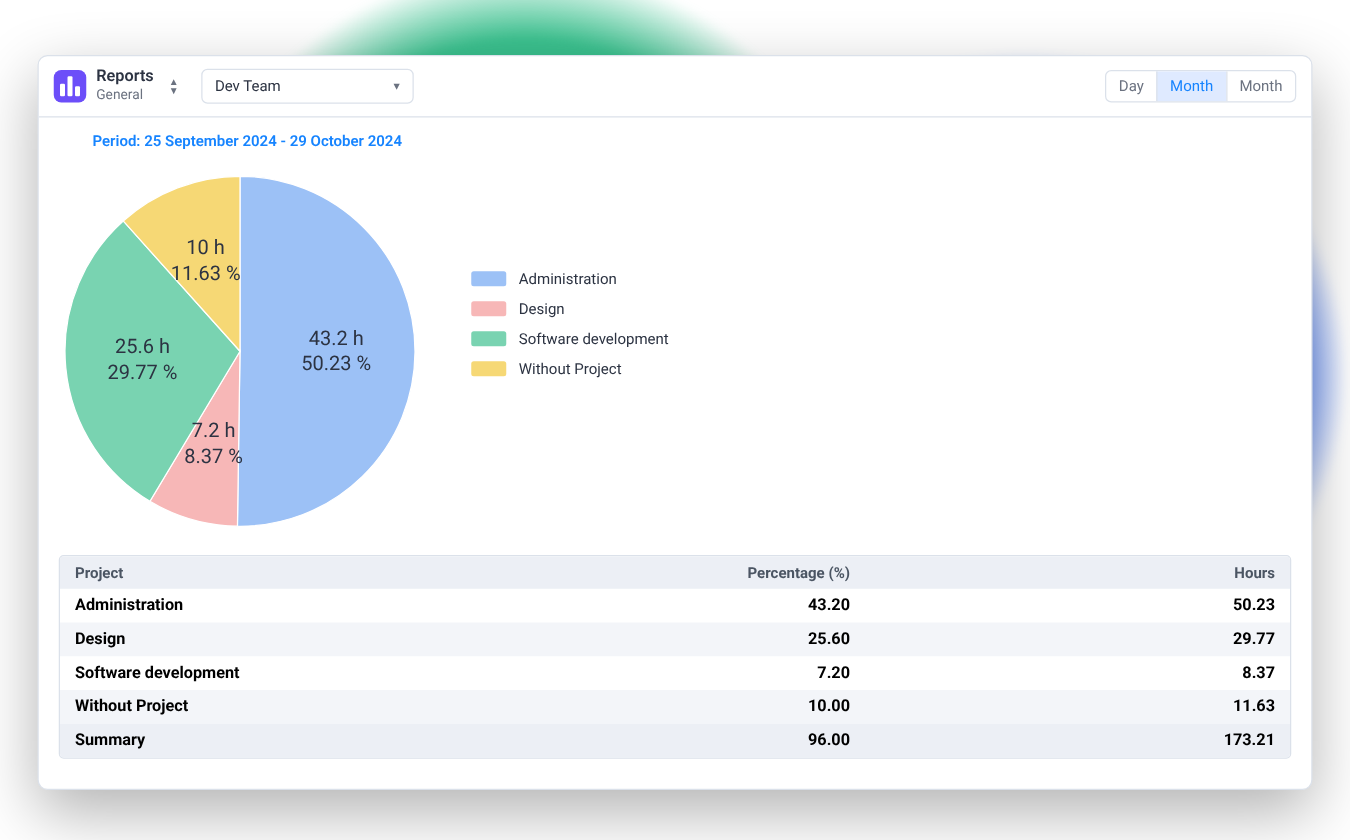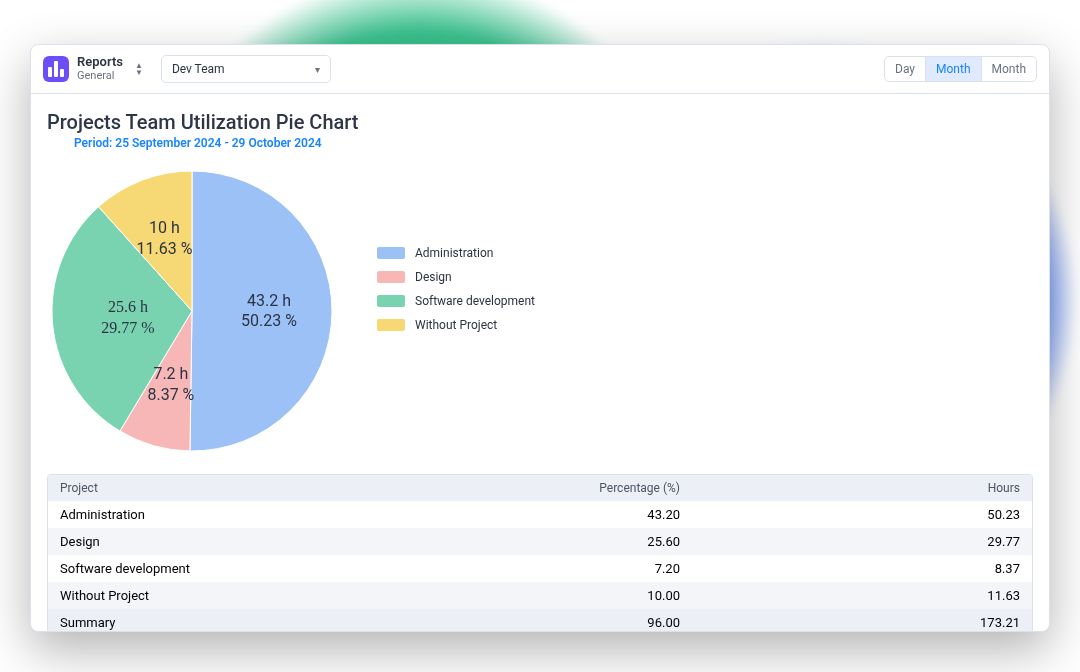--- a/index.html
+++ b/index.html
@@ -98,20 +98,21 @@
   .legend { margin-top:80px; display:flex; flex-direction:column; gap:10px; }
   .legend-row { display:flex; align-items:center; gap:10px; font-size:12px; color:#2c3342;}
   .legend-swatch { width:28px; height:12px; border-radius:2px; }
 
   .table {
     margin-top:18px;
     border:1px solid var(--border);
     border-radius:4px;
     overflow:hidden;
     font-size:13px;
+    font-weight:bold;
   }
   .trow { display:grid; grid-template-columns: 1fr 220px 340px; }
   .trow > div { padding:6px 12px; }
   .trow.header { background:var(--row-head); font-size:12px; color:#4b5563;}
   .trow.alt   { background:var(--row-alt); }
   .tright { text-align:right; }
   .trow.summary { background:var(--row-head); }
 </style>
 </head>
 <body>
@@ -146,36 +147,35 @@
     <div class="topspacer"></div>
 
     <div class="segment">
       <span>Day</span>
       <span class="active">Month</span>
       <span>Month</span>
     </div>
   </div>
 
   <div class="content">
-    <div class="title">Projects Team Utilization Pie Chart</div>
     <div class="period">
       <span>Period: </span><span>25 September 2024 - 29 October 2024</span>
     </div>
 
     <div class="chart-row">
       <div class="pie-wrap">
         <svg id="pie-svg" viewBox="0 0 290 290">
             <path d="M 145 145 L 145 5 A 140 140 0 1 1 142.9543845562639 284.9850544074486 Z" fill="#9cc1f6" stroke="#fff" stroke-width="1"></path>
             <path d="M 145 145 L 142.9543845562639 284.9850544074486 A 140 140 0 0 1 72.94338370267118 265.0326790827378 Z" fill="#f7b7b7" stroke="#fff" stroke-width="1"></path>
             <path d="M 145 145 L 72.94338370267118 265.0326790827378 A 140 140 0 0 1 51.575366428886426 40.7318944158706 Z" fill="#79d3b1" stroke="#fff" stroke-width="1"></path>
             <path d="M 145 145 L 51.575366428886426 40.7318944158706 A 140 140 0 0 1 144.99999999999997 5 Z" fill="#f6d875" stroke="#fff" stroke-width="1"></path>
           </svg>
       <div class="pie-label" style="left: 221.998px; top: 145.563px;">43.2 h<br>50.23 %</div>
           <div class="pie-label" style="left: 123.896px; top: 219.052px;">7.2 h<br>8.37 %</div>
-          <div class="pie-label" style="left: 81px; top: 152.302px; font-family: Liberation Serif, serif;">25.6 h<br>29.77 %</div>
+          <div class="pie-label" style="left: 67px; top: 152.302px;">25.6 h<br>29.77 %</div>
           <div class="pie-label" style="left: 117.493px; top: 73.0808px;">10 h<br>11.63 %</div>
         </div>
       <div class="legend" id="legend">
           <div class="legend-row">
             <span class="legend-swatch" style="background: rgb(156, 193, 246);"></span>
             <span>Administration</span>
           </div>
           <div class="legend-row">
             <span class="legend-swatch" style="background: rgb(247, 183, 183);"></span>
             <span>Design</span>

